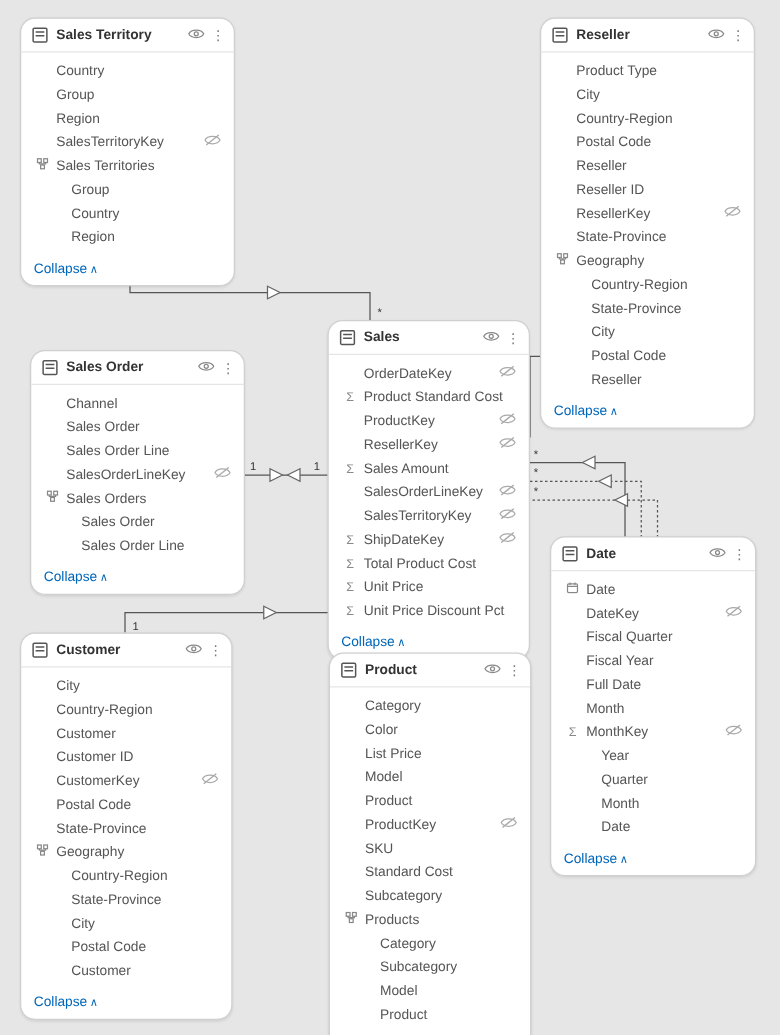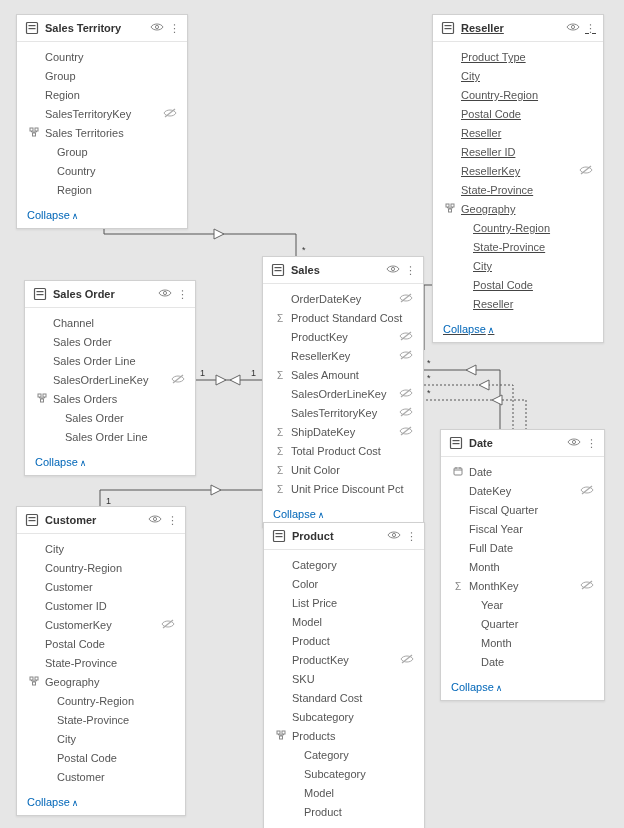--- a/index.html
+++ b/index.html
@@ -3,21 +3,21 @@
 <meta charset="utf-8">
 <style>
   * { box-sizing: border-box; font-family: "Segoe UI", Arial, sans-serif; }
   body { margin:0; background:#e6e6e6; width:624px; height:828px; position:relative; overflow:hidden; }
   svg.connector { position:absolute; top:0; left:0; width:624px; height:828px; pointer-events:none; }
 
   .table {
     position:absolute;
     background:#ffffff;
     border:1px solid #d0d0d0;
-    border-radius:0;
+    border-radius:12px;
     box-shadow:0 1px 2px rgba(0,0,0,0.08);
     font-size:11px;
     color:#444;
   }
   .thead {
     display:flex;
     align-items:center;
     padding:6px 8px 6px 8px;
     border-bottom:1px solid #e5e5e5;
   }
@@ -164,21 +164,21 @@
         </div>
         <div class="field indent1">
           <span>Country</span>
         </div>
         <div class="field indent1">
           <span>Region</span>
         </div>
       </div>
       <div class="collapse"><a>Collapse</a><span class="chev">∧</span></div>
     </div>
-    <div class="table" style="left: 432px; top: 14px; width: 172px; text-decoration: underline;">
+    <div class="table" style="left: 432px; top: 14px; width: 172px;">
       <div class="thead">
         <span class="box-icon">
           <svg width="14" height="14" viewBox="0 0 14 14">
             <rect x="1.5" y="1.5" width="11" height="11" rx="1" fill="none" stroke="#555" stroke-width="1.2"></rect>
             <rect x="3.5" y="4" width="7" height="1.2" fill="#555"></rect>
             <rect x="3.5" y="7" width="7" height="1.2" fill="#555"></rect>
           </svg>
         </span>
         <span class="title">Reseller</span>
         <span class="eye"><svg width="14" height="10" viewBox="0 0 14 10">
@@ -361,21 +361,21 @@
               <path d="M1 5 C3 1 11 1 13 5 C11 9 3 9 1 5 Z" fill="none" stroke="#aaa" stroke-width="1"></path>
               <line x1="2" y1="9" x2="12" y2="1" stroke="#aaa" stroke-width="1.2"></line>
             </svg></span>
         </div>
         <div class="field">
           <span class="glyph">Σ</span>
           <span>Total Product Cost</span>
         </div>
         <div class="field">
           <span class="glyph">Σ</span>
-          <span>Unit Color</span>
+          <span>Unit Price</span>
         </div>
         <div class="field">
           <span class="glyph">Σ</span>
           <span>Unit Price Discount Pct</span>
         </div>
       </div>
       <div class="collapse"><a>Collapse</a><span class="chev">∧</span></div>
     </div>
     <div class="table" style="left: 16px; top: 506px; width: 170px;">
       <div class="thead">

